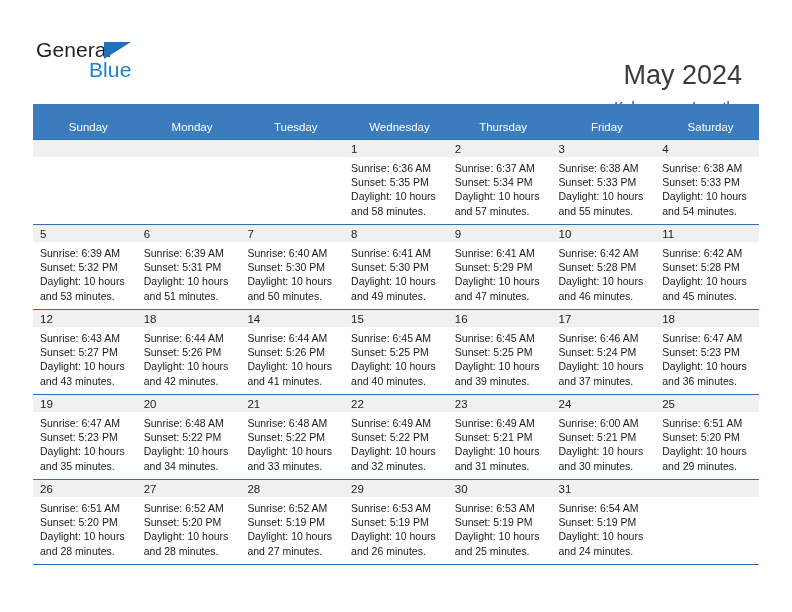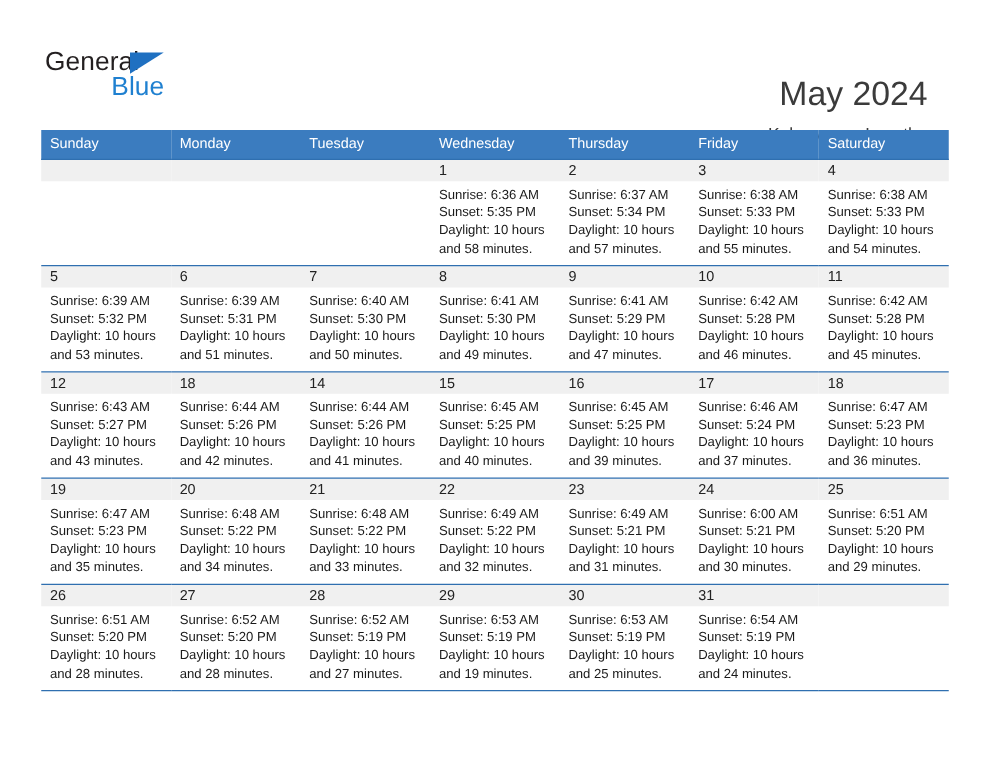--- a/index.html
+++ b/index.html
@@ -93,22 +93,22 @@
     top: 104px;
     width: 726px;
     border-collapse: collapse;
     table-layout: fixed;
   }
   .calendar th {
     background: #3b7cbf;
     color: #ffffff;
     font-size: 11.5px;
     font-weight: normal;
-    text-align: left;
-    padding: 5px 0 6px 7px;
+    text-align: center;
+    padding: 17px 0 6px 7px;
     height: 12px;
     border: none;
   }
   .calendar td {
     width: 103.71px;
     height: 84px;
     vertical-align: top;
     padding: 0;
     border-top: 1px solid #2f6fb0;
     border-right: 0;
@@ -467,21 +467,21 @@
             <div>Daylight: 10 hours</div>
             <div>and 27 minutes.</div>
           </div>
         </td>
         <td>
           <div class="daynum-strip">29</div>
           <div class="cell-body">
             <div>Sunrise: 6:53 AM</div>
             <div>Sunset: 5:19 PM</div>
             <div>Daylight: 10 hours</div>
-            <div>and 19 minutes.</div>
+            <div>and 26 minutes.</div>
           </div>
         </td>
         <td>
           <div class="daynum-strip">30</div>
           <div class="cell-body">
             <div>Sunrise: 6:53 AM</div>
             <div>Sunset: 5:19 PM</div>
             <div>Daylight: 10 hours</div>
             <div>and 25 minutes.</div>
           </div>

